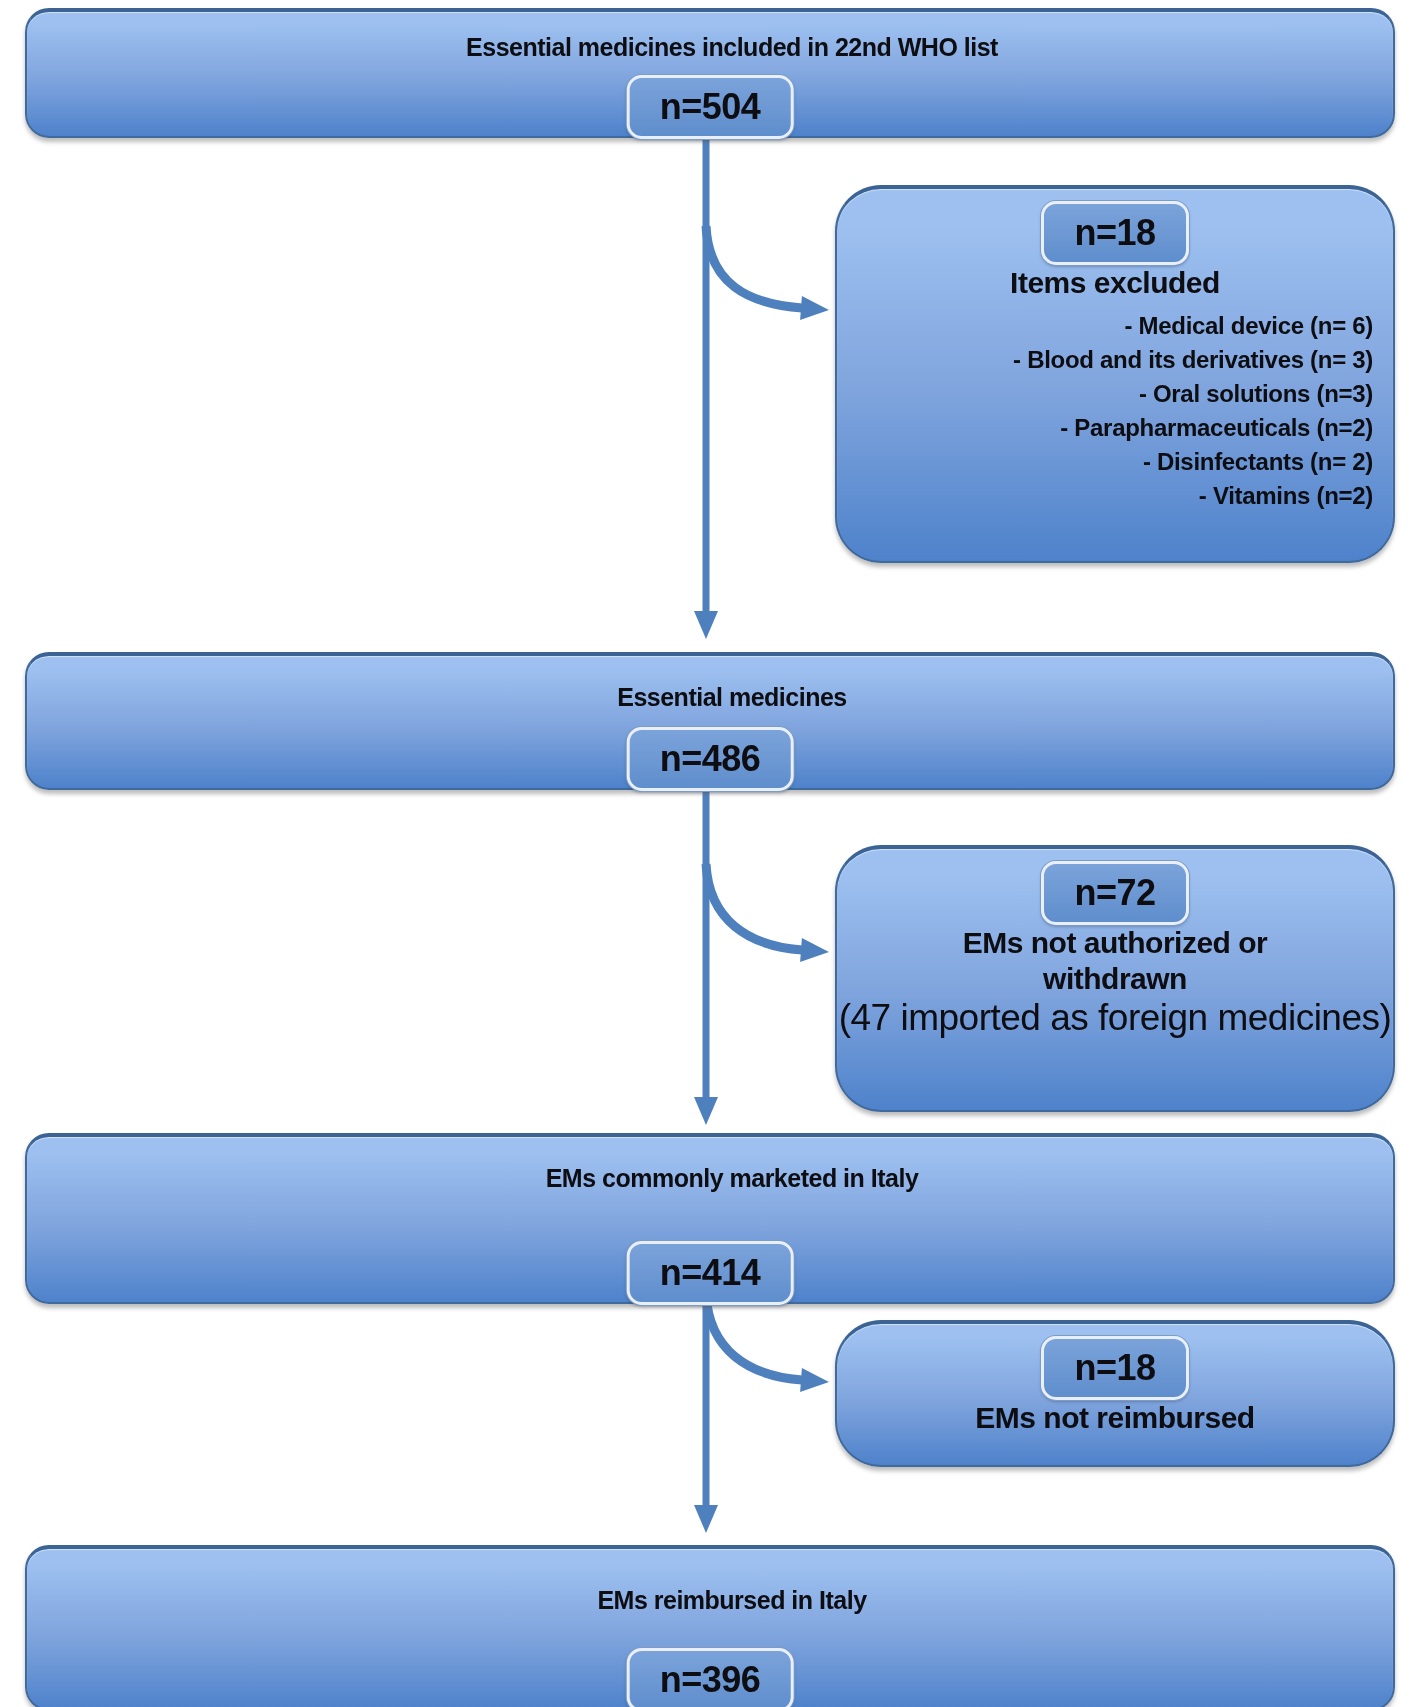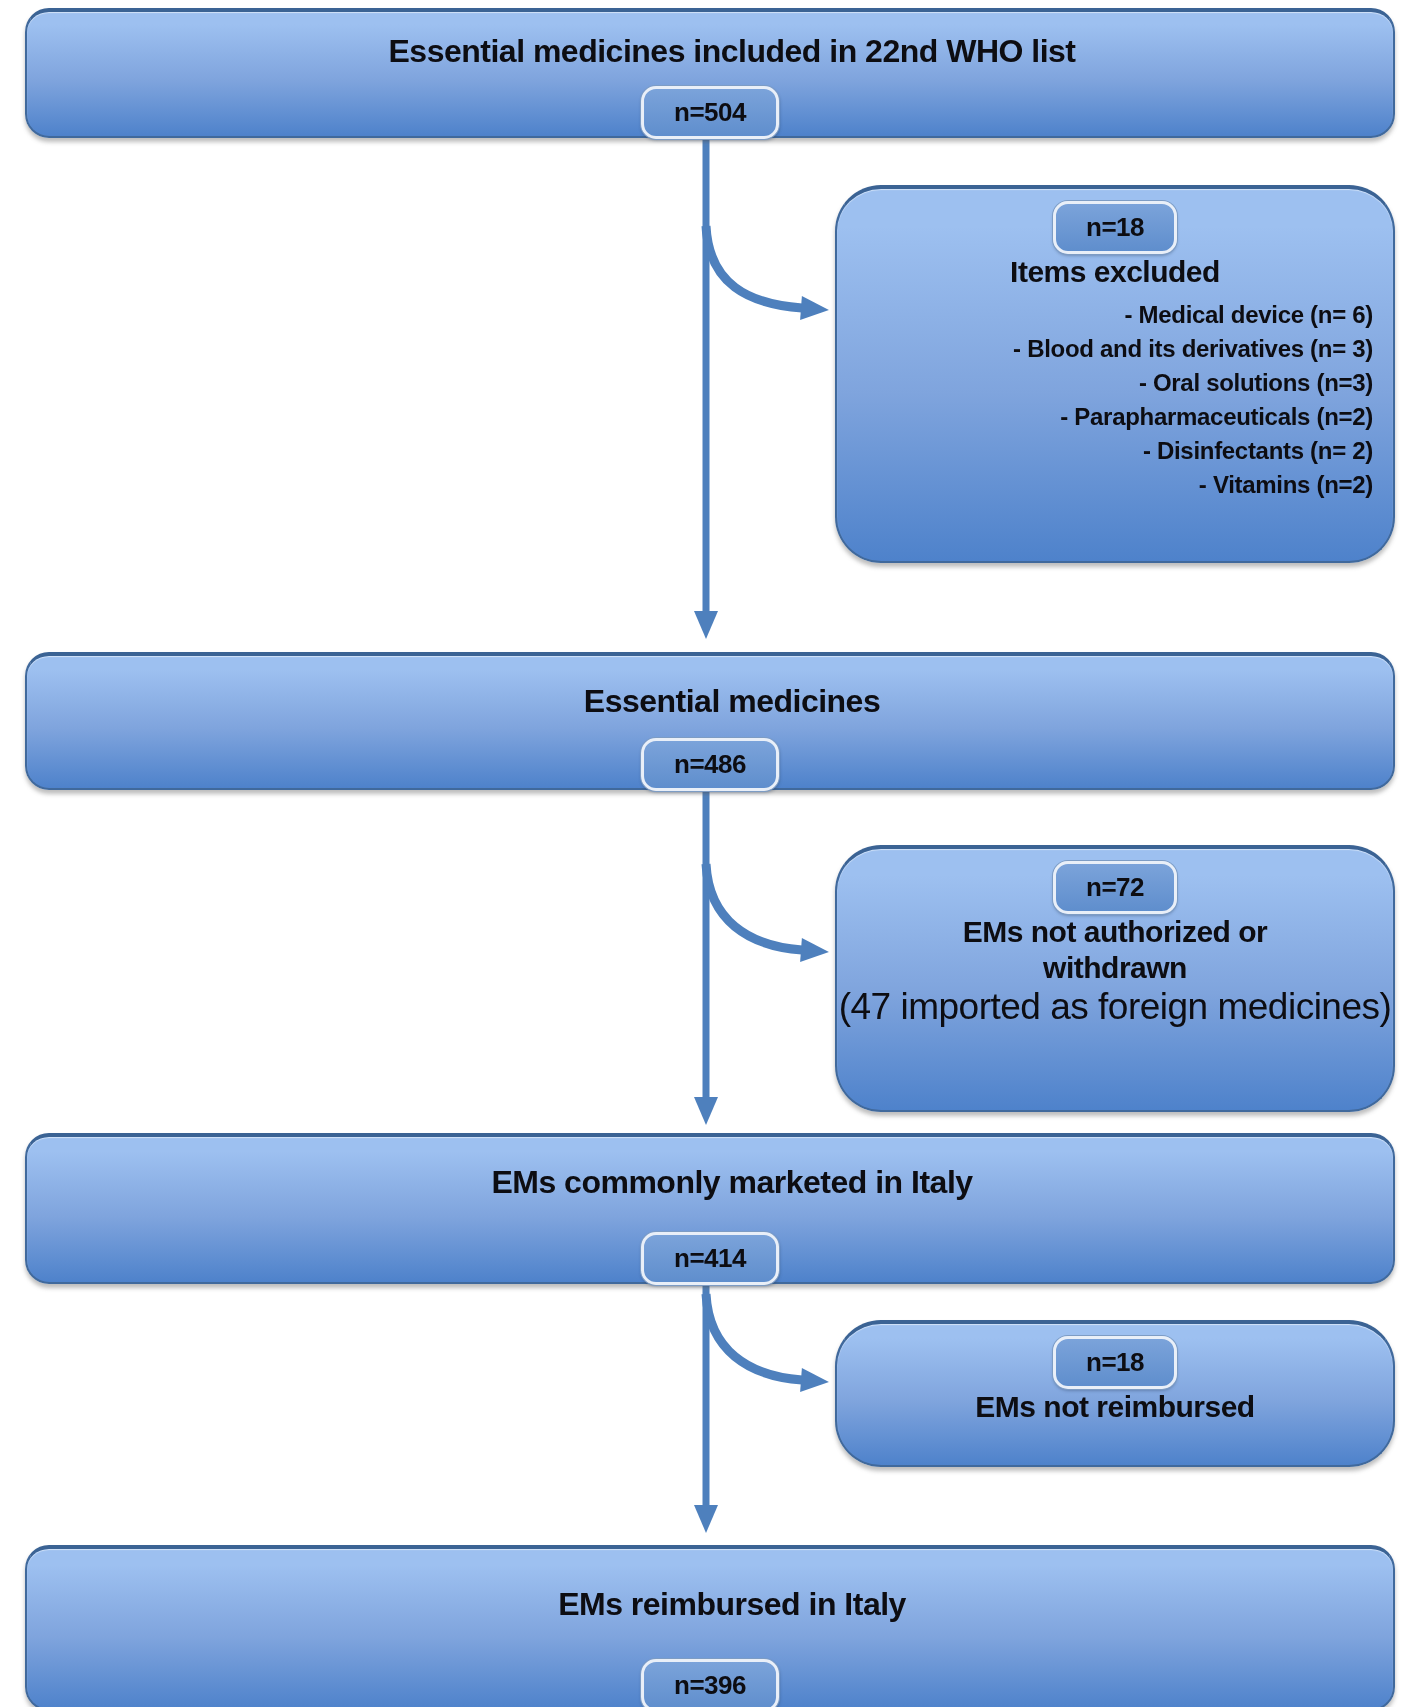--- a/index.html
+++ b/index.html
@@ -32,32 +32,32 @@
     background:linear-gradient(180deg,var(--box-fill-top) 0%,var(--box-fill-top) 10%,var(--box-fill-mid) 55%,var(--box-fill-bottom) 100%);
     border:2px solid var(--box-border);
     border-top:4px solid #3b6394;
     box-shadow:0 4px 4px rgba(110,110,110,.45), inset 0 1px 1px rgba(255,255,255,.55);
     z-index:2;
   }
   .main-box{left:25px;width:1370px;border-radius:24px;text-align:center;}
   .side-box{left:835px;width:560px;border-radius:46px;text-align:center;}
 
   .main-title{
-    font-weight:bold;font-size:32px;letter-spacing:-0.5px;line-height:1.1;padding-left:44px;
+    font-weight:bold;font-size:25px;letter-spacing:-0.5px;line-height:1.1;padding-left:44px;
   }
   .badge{
     position:absolute;left:50%;transform:translateX(-50%);
     bottom:-3px;
     box-sizing:border-box;
     padding:8px 30px;
     border:3px solid var(--badge-border);
     border-radius:15px;
     background:linear-gradient(180deg,var(--badge-fill-top),var(--badge-fill-bottom));
     box-shadow:0 0 0 1px #7d9cc4, 0 2px 3px rgba(40,60,90,.35);
-    font-weight:bold;font-size:26px;letter-spacing:-0.5px;
+    font-weight:bold;font-size:36px;letter-spacing:-0.5px;
     white-space:nowrap;
   }
   .side-badge{
     position:static;left:auto;transform:none;bottom:auto;
     display:inline-block;
     margin-top:12px;
   }
   .side-heading{
     font-weight:bold;font-size:30px;letter-spacing:-0.5px;line-height:1.2;
     margin:0 auto 0 auto;max-width:390px;
@@ -69,21 +69,21 @@
     text-align:right;
     padding:8px 20px 0 28px;
     font-weight:bold;font-size:24px;letter-spacing:-0.3px;
     line-height:34px;
   }
   
   #box-who{top:8px;height:130px;}
   #box-who .main-title{padding-top:22px;}
   #box-em{top:652px;height:138px;}
   #box-em .main-title{padding-top:28px;}
-  #box-marketed{top:1133px;height:151px;}
+  #box-marketed{top:1133px;height:171px;}
   #box-marketed .main-title{padding-top:28px;}
   #box-reimbursed{top:1545px;height:166px;}
   #box-reimbursed .main-title{padding-top:38px;}
   #side-excluded{top:185px;height:378px;}
   #side-notauth{top:845px;height:267px;}
   #side-notreimb{top:1320px;height:147px;}
 </style>
 </head>
 <body>
 

